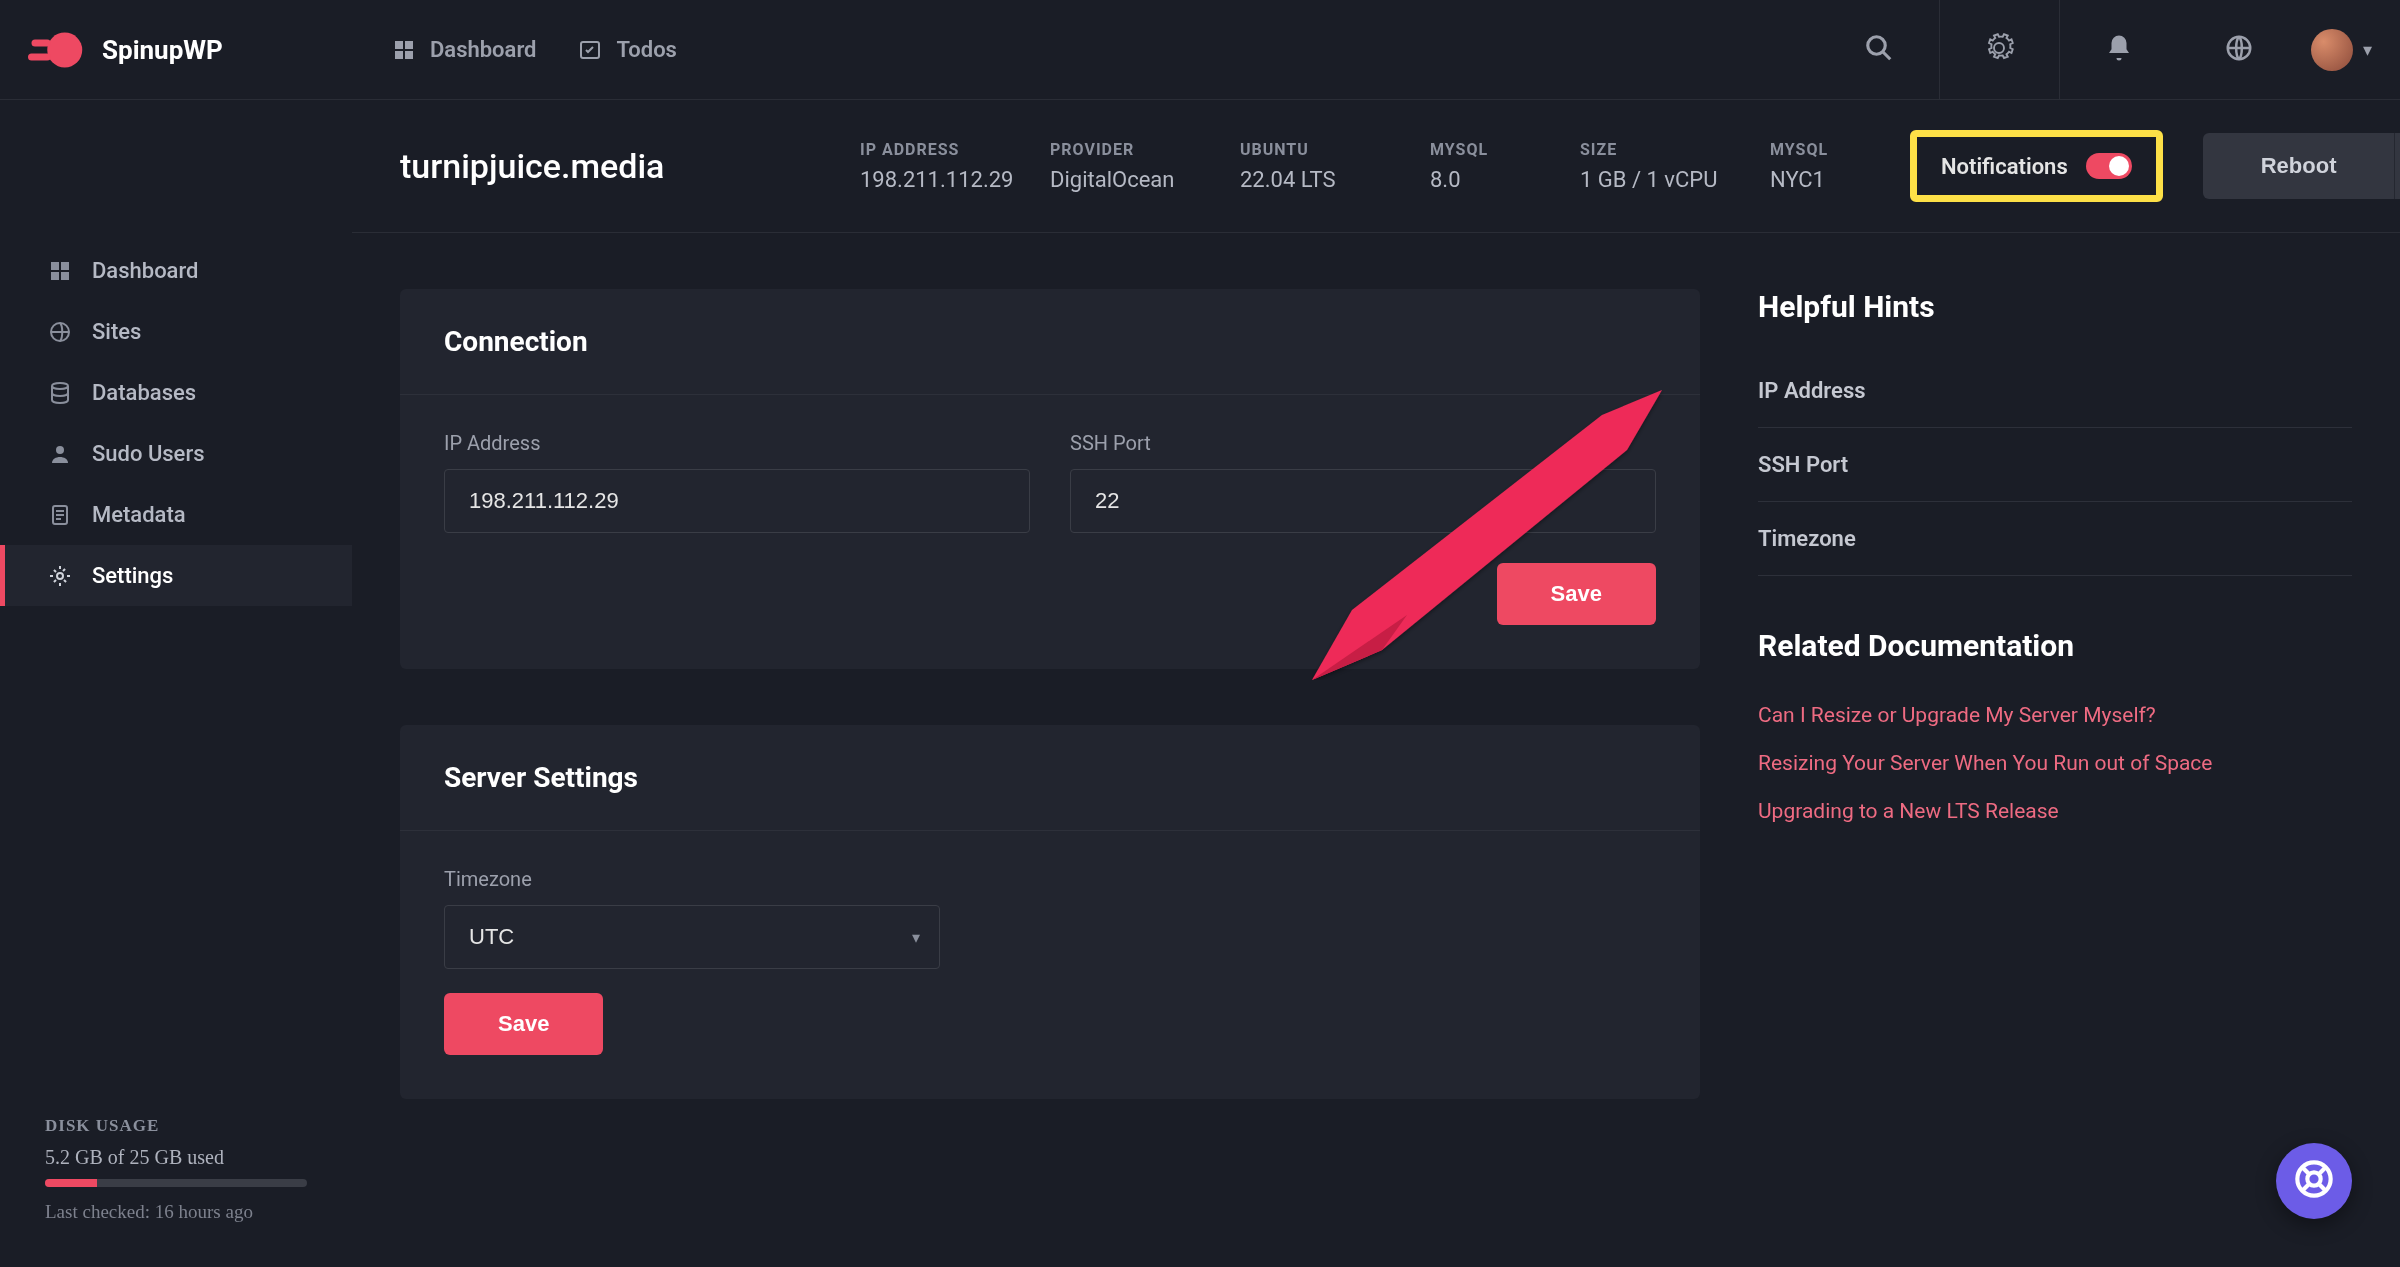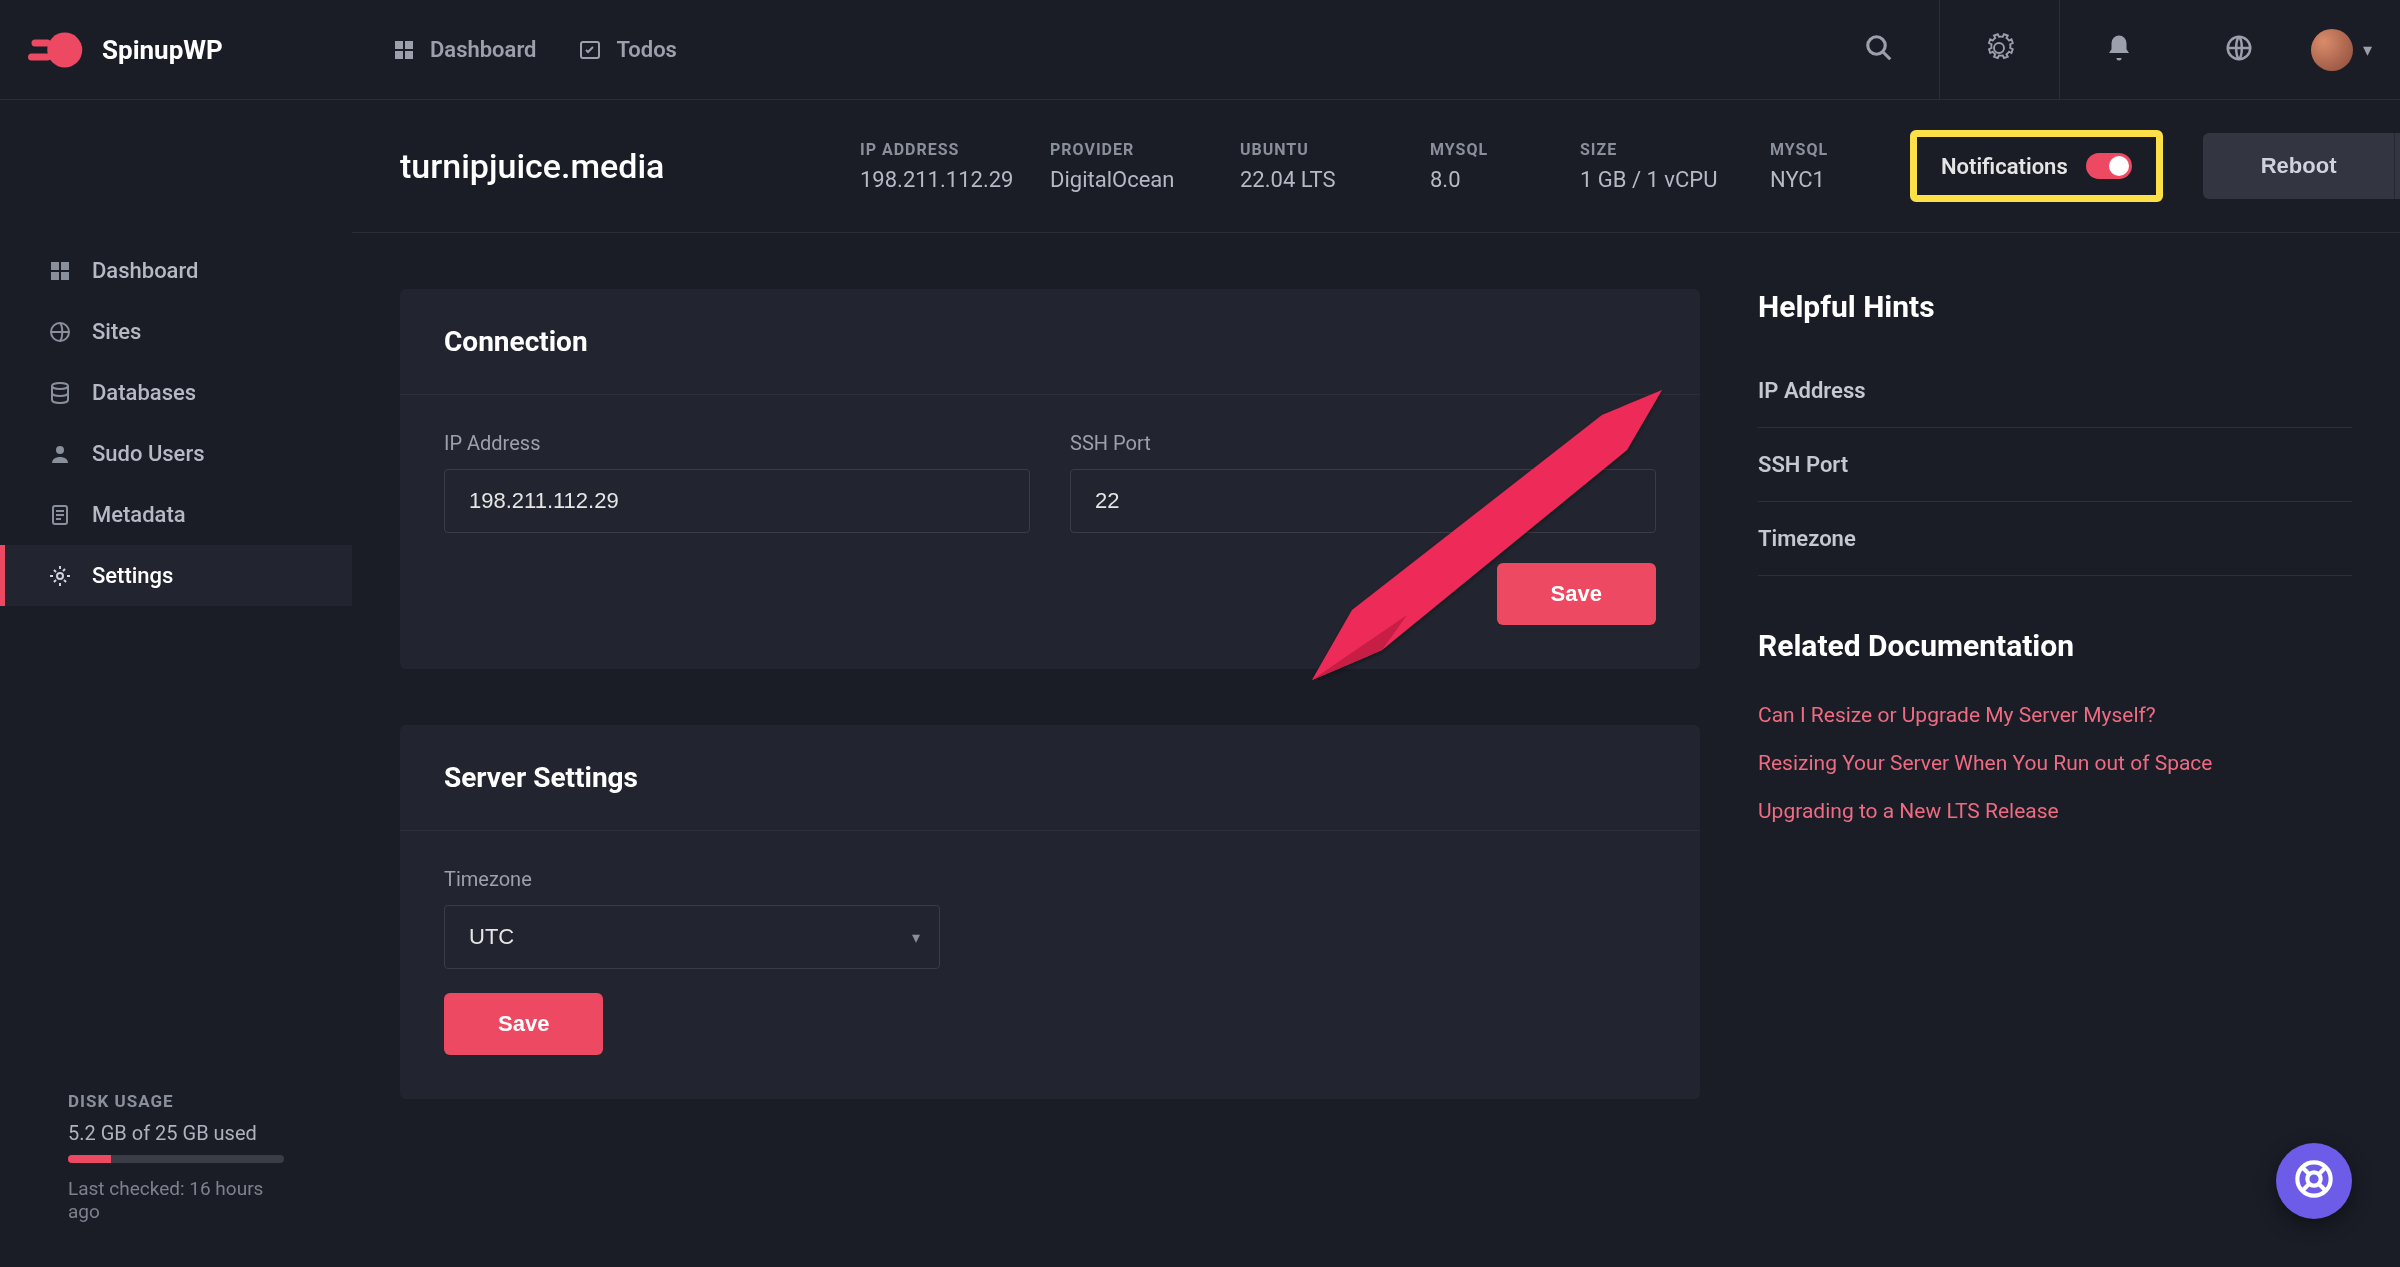--- a/index.html
+++ b/index.html
@@ -119,21 +119,22 @@
   position: absolute;
   left: 0; top: 0; bottom: 0;
   width: 5px;
   background: #ee4962;
 }
 .side-item .icn { width: 24px; height: 24px; color: #8a8f9c; flex-shrink: 0; }
 .side-item.active .icn { color: #d0d3db; }
 
 .disk-widget {
   margin-top: auto;
-  padding: 28px 68px 44px;
+  padding: 28px 45px 44px;
+  font-family: Liberation Serif, serif;
 }
 .disk-title {
   font-size: 17px;
   letter-spacing: 1px;
   color: #8a8f9c;
   font-weight: 700;
   margin-bottom: 10px;
 }
 .disk-text {
   font-size: 20px;

